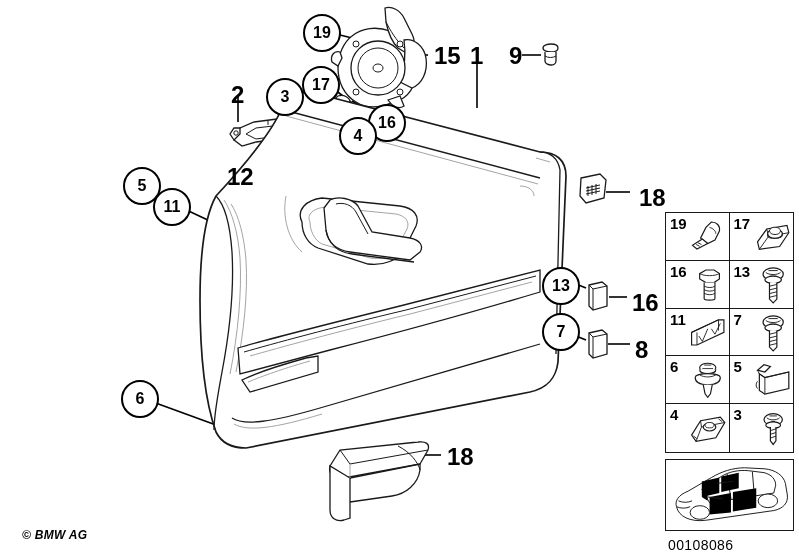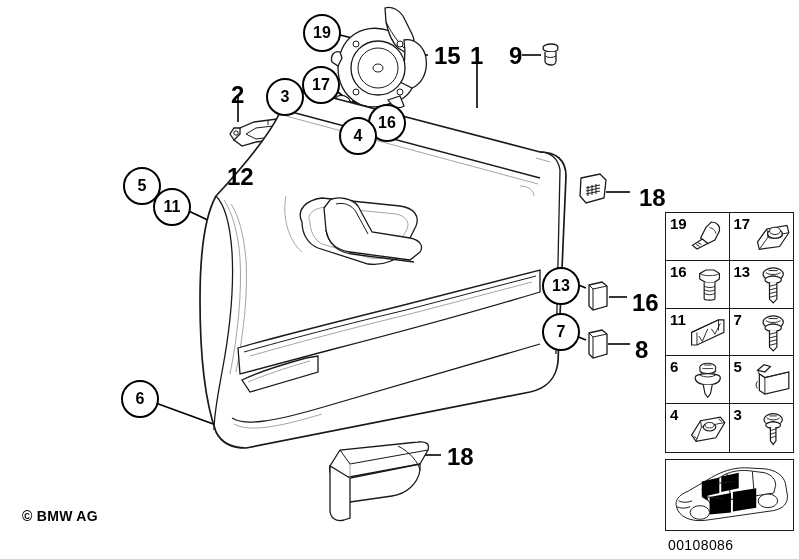--- a/index.html
+++ b/index.html
@@ -56,22 +56,22 @@
 
   
   #carbox{
     position:absolute;left:665px;top:459px;width:129px;height:72px;
     border:1px solid #1a1a1a;box-sizing:border-box;background:#fff;overflow:hidden;
   }
   #carbox svg{width:100%;height:100%;display:block;}
 
   
   #copyright{
-    position:absolute;left:22px;top:508px;
-    font-size:14px;font-weight:bold;letter-spacing:.3px;
+    position:absolute;left:22px;top:528px;
+    font-size:12px;font-weight:bold;letter-spacing:.3px;font-style:italic;
   }
   #docnum{
     position:absolute;left:668px;top:537px;
     font-size:14px;letter-spacing:.4px;
   }
 
   .ln{fill:none;stroke:#1a1a1a;}
   .thin{stroke-width:1;}
   .med{stroke-width:1.3;}
   .thick{stroke-width:1.7;}

